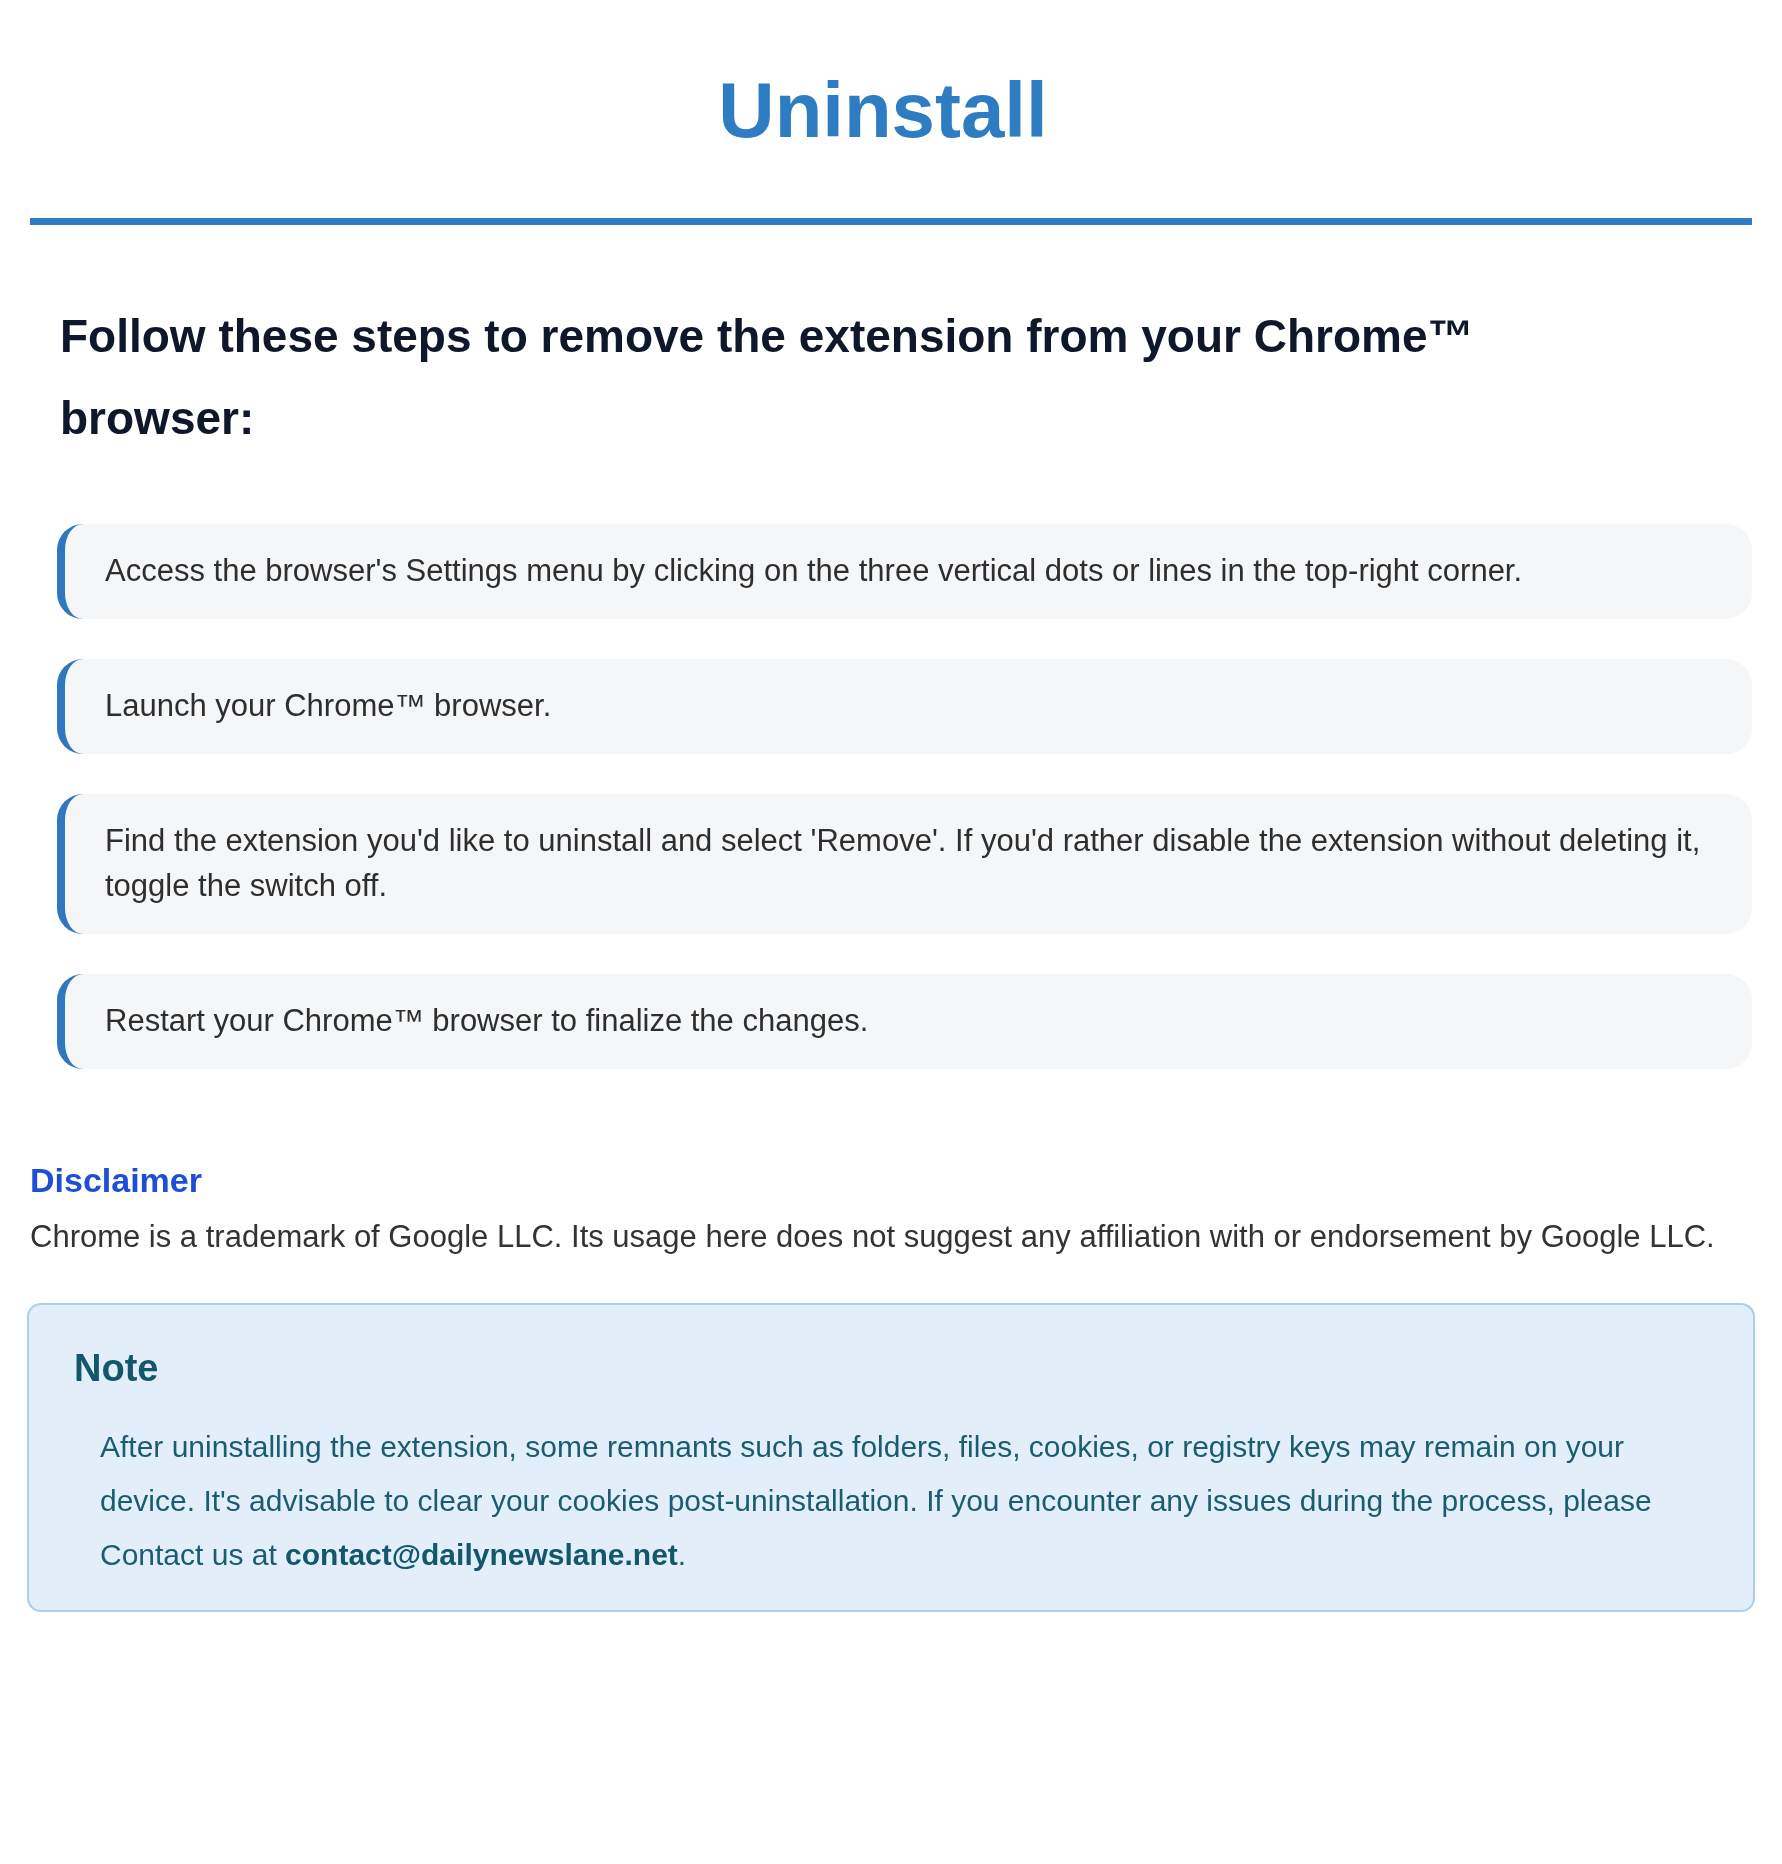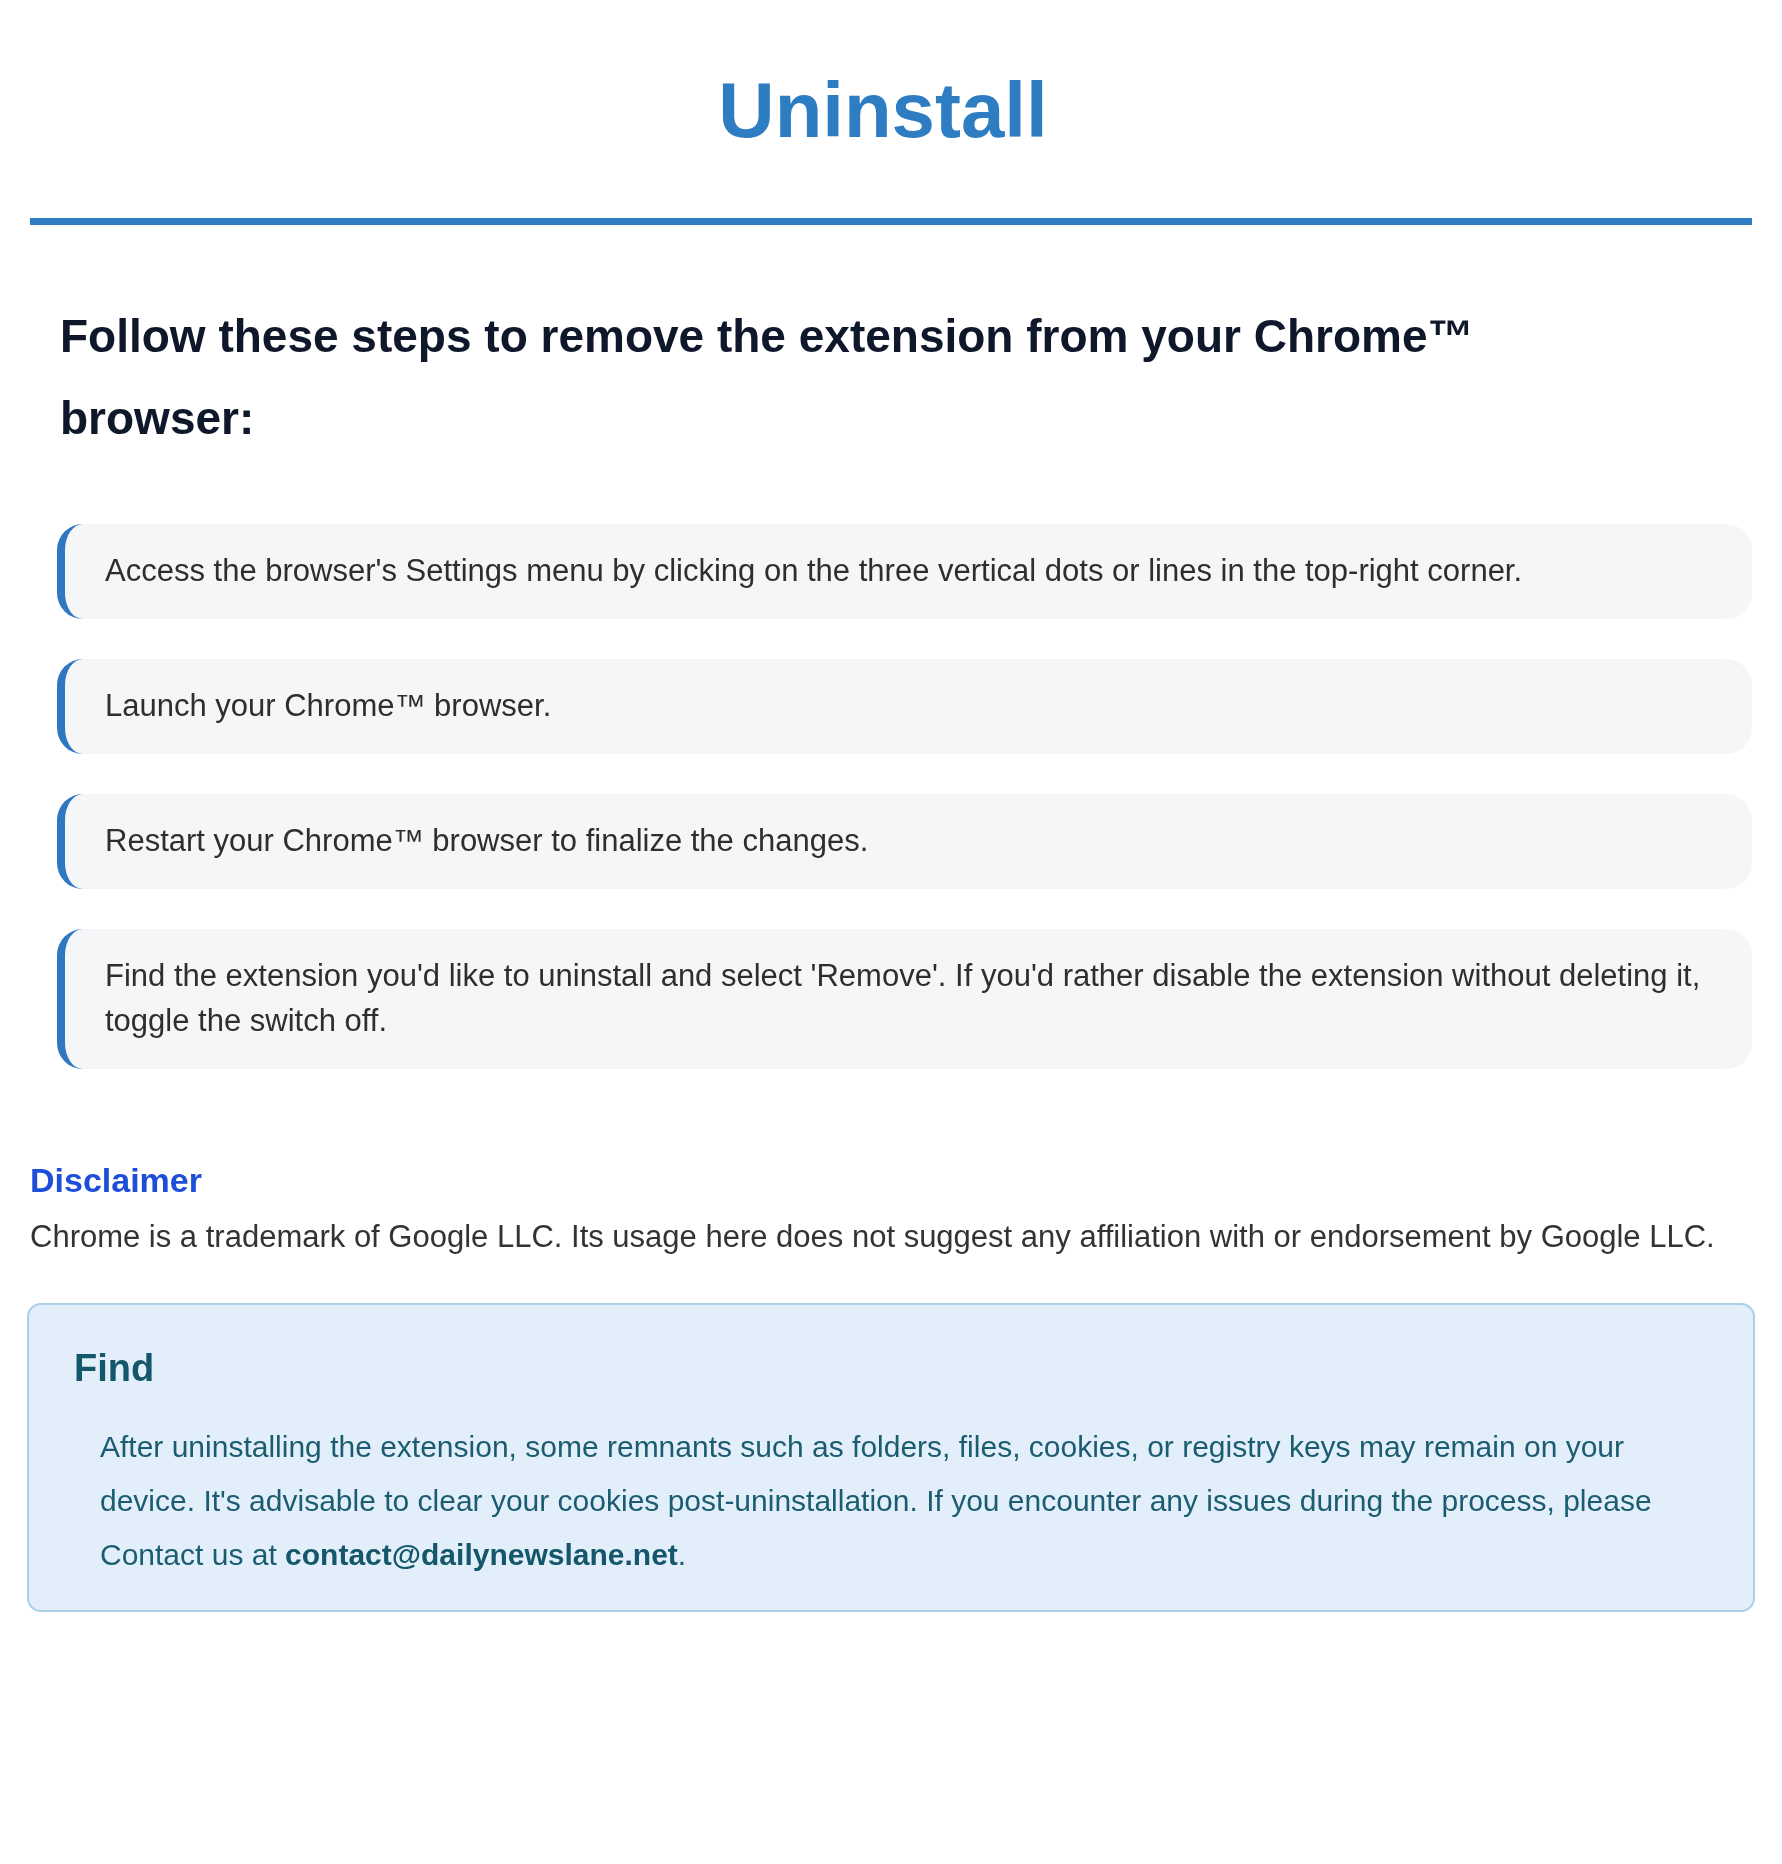--- a/index.html
+++ b/index.html
@@ -98,25 +98,25 @@
 
 <h1 class="page-title">Uninstall</h1>
 
 <hr class="title-divider">
 
 <h2 class="steps-heading">Follow these steps to remove the extension from your Chrome™ browser:</h2>
 
 <div class="steps">
   <div class="step-box">Access the browser's Settings menu by clicking on the three vertical dots or lines in the top-right corner.</div>
   <div class="step-box">Launch your Chrome™ browser.</div>
+  <div class="step-box">Find the extension you'd like to uninstall and select 'Remove'. If you'd rather disable the extension without deleting it, toggle the switch off.</div>
   <div class="step-box">Restart your Chrome™ browser to finalize the changes.</div>
-  <div class="step-box">Find the extension you'd like to uninstall and select 'Remove'. If you'd rather disable the extension without deleting it, toggle the switch off.</div>
 </div>
 
 <div class="disclaimer">
   <h3>Disclaimer</h3>
   <p>Chrome is a trademark of Google LLC. Its usage here does not suggest any affiliation with or endorsement by Google LLC.</p>
 </div>
 
 <div class="note-box">
-  <h3>Find</h3>
+  <h3>Note</h3>
   <p><span>After uninstalling the extension, some remnants such as folders, files, cookies, or registry keys may remain on your device. It's advisable to clear your cookies post-uninstallation. If you encounter any issues during the process, please Contact us at </span><a href="#" class="email">contact@dailynewslane.net</a><span>.</span></p>
 </div>
 
 </body></html>

